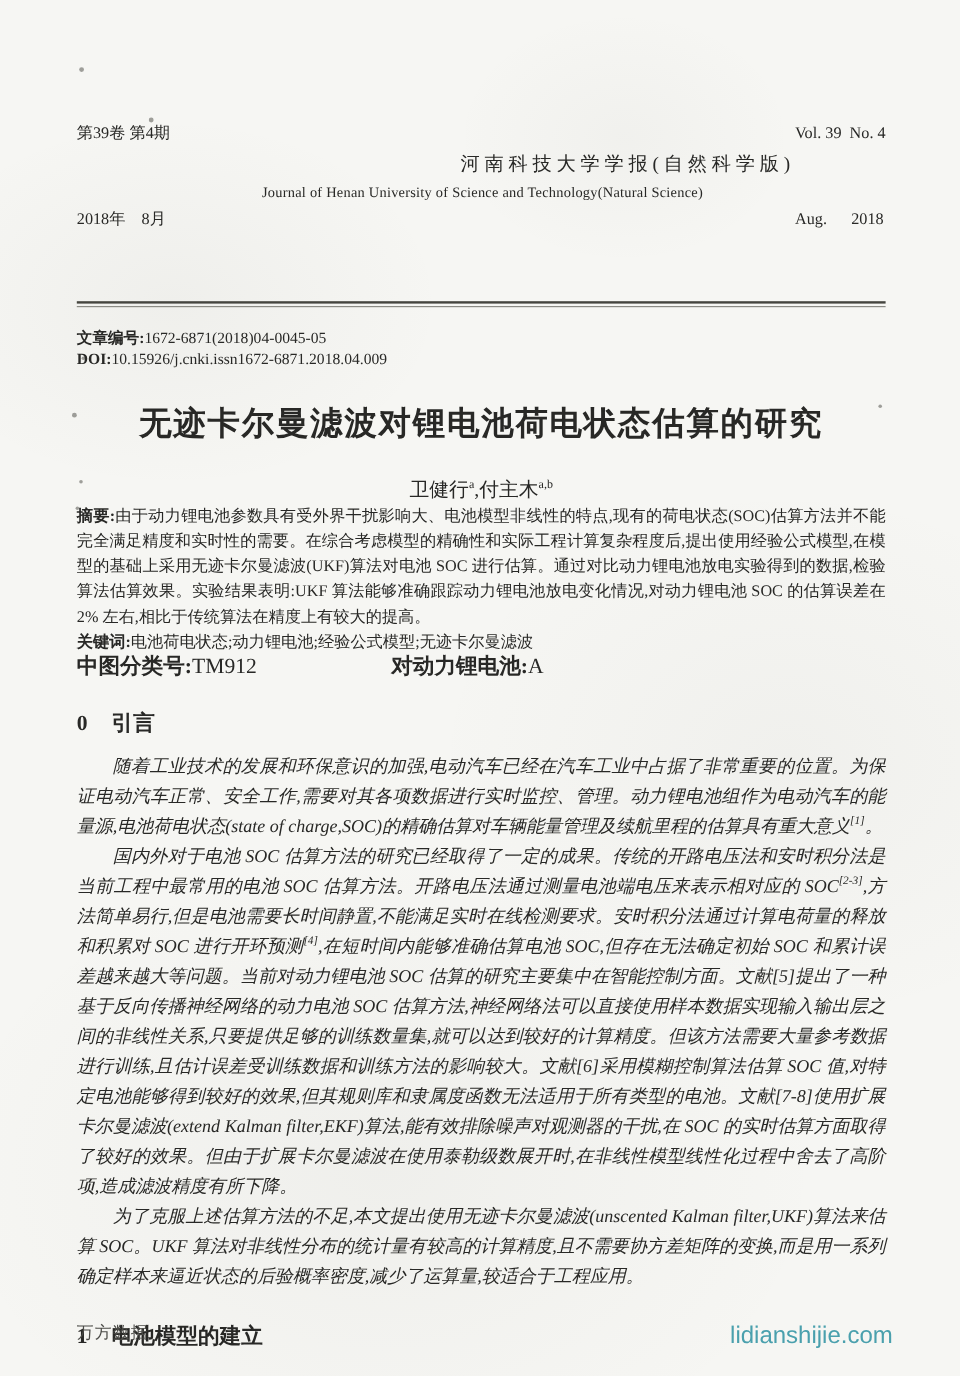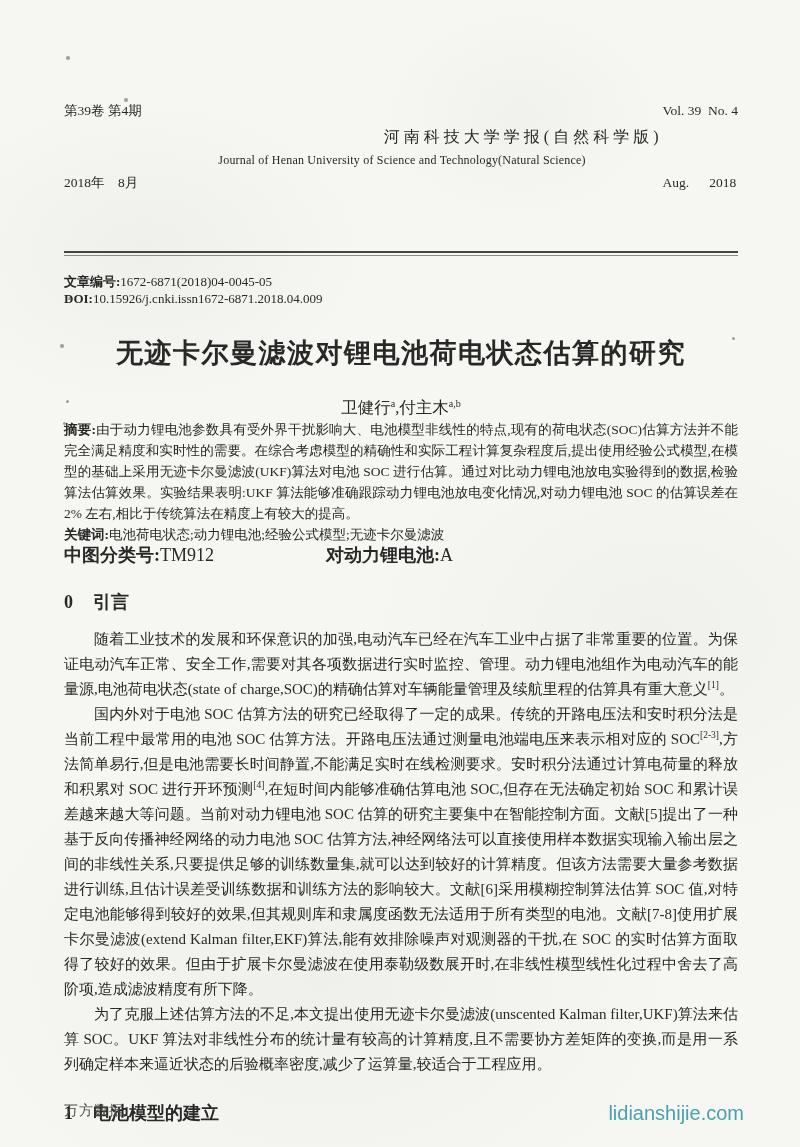--- a/index.html
+++ b/index.html
@@ -37,21 +37,21 @@
 
   
   .abs{font-size:13.5px;line-height:21px;text-align:justify;}
   .kw{font-size:13.5px;line-height:21px;}
   .clc{display:flex;font-size:18px;line-height:21px;}
   .clc-right{margin-left:112px;}
 
   
   .sec-h{font-size:18px;font-weight:bold;margin-top:24px;margin-bottom:13px;}
   .sec-h .num{margin-right:20px;}
-  .para{font-size:15px;line-height:25px;text-align:justify;text-indent:2em;margin:0;}
+  .para{font-size:15px;line-height:25px;text-align:justify;text-indent:2em;margin:0;font-style:italic;}
   .para sup{font-size:9.5px;}
 
   
   .footer{position:absolute;left:64px;right:56px;bottom:22px;display:flex;justify-content:space-between;align-items:flex-start;}
   .wanfang{font-size:14px;color:#4c4c48;letter-spacing:1px;}
   .lidian{font-size:20px;font-family:"Liberation Sans","DejaVu Sans",sans-serif;}
 
   
   .speck{position:absolute;background:#46463f;border-radius:50%;opacity:.5;}
 </style>

